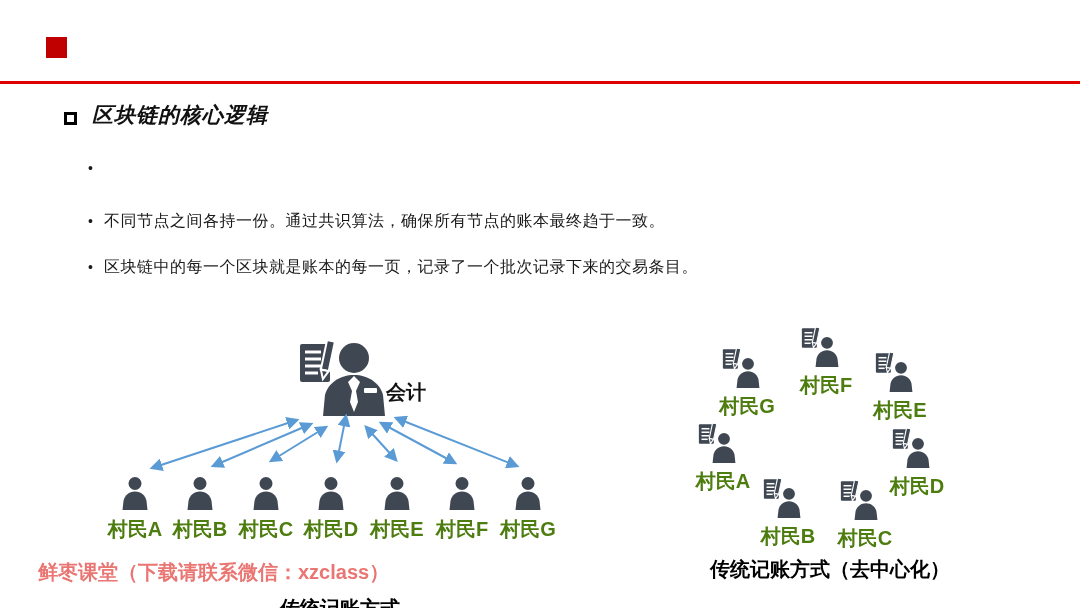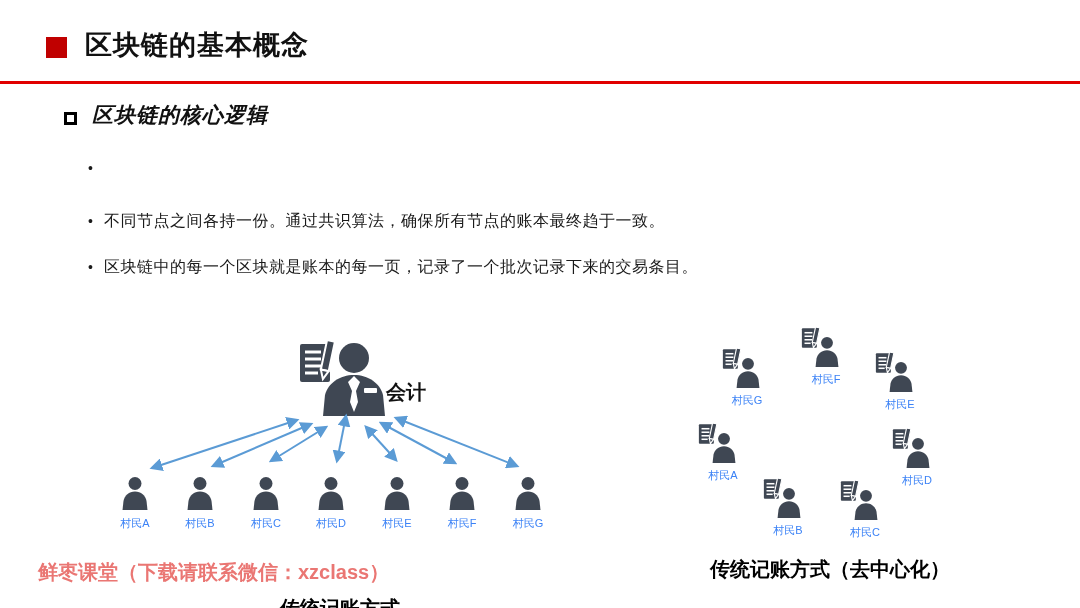--- a/index.html
+++ b/index.html
@@ -19,21 +19,21 @@
   
   .subtitle-square { left:64px; top:112px; width:13px; height:13px; border:3px solid #000; background:#fff; }
   .section-title { left:92px; top:101px; font-size:21px; font-weight:bold; color:#111; letter-spacing:1px;font-style:italic; }
 
   
   .bullet-row { left:88px; width:900px; font-size:16px; color:#1a1a1a; display:flex; }
   .bullet-dot { width:16px; flex:0 0 16px; font-size:14px; line-height:20px; }
   .bullet-text { letter-spacing:0.5px; }
 
   
-  .fig-label { font-size:11px; font-weight:normal; color:#3b82f6; text-align:center; white-space:nowrap; }
+  .fig-label { font-size:20px; font-weight:bold; color:#4d7c0f; text-align:center; white-space:nowrap; }
   .accountant-label { left:386px; top:351px; font-size:20px; font-weight:bold; color:#111;margin-top:28px; }
 
   .caption { font-size:20px; font-weight:bold; color:#000; white-space:nowrap; z-index:3; }
   .watermark { left:38px; top:559px; font-size:20px; font-weight:bold; color:#EA7673; white-space:nowrap; z-index:1; }
 
   .unit-label { position:absolute; width:70px; text-align:center; }
   svg { display:block; }
 </style>
 </head>
 <body>
@@ -73,21 +73,20 @@
       <path d="M54 39 C40 39 28 47 25 59 L23 80 L85 80 L83 59 C80 47 68 39 54 39 Z" fill="#3F4753"></path>
       <path d="M54 40 L48 46 L52 55 L50 66 L54 76 L58 66 L56 55 L60 46 Z" fill="#ffffff"></path>
       <rect x="64" y="52" width="13" height="5" rx="1" fill="#ffffff"></rect>
     </symbol>
   </defs>
 </svg>
 
 <div class="slide">
 
   <div class="abs title-square"></div>
-  <div class="abs page-title">区块链的基本概念</div>
   <div class="abs divider"></div>
 
   <div class="abs subtitle-square"></div>
   <div class="abs section-title">区块链的核心逻辑</div>
 
   <div class="abs bullet-row" style="top:158px;">
     <span class="bullet-dot">•</span>
   </div>
   <div class="abs bullet-row" style="top:211px;">
     <span class="bullet-dot">•</span>

